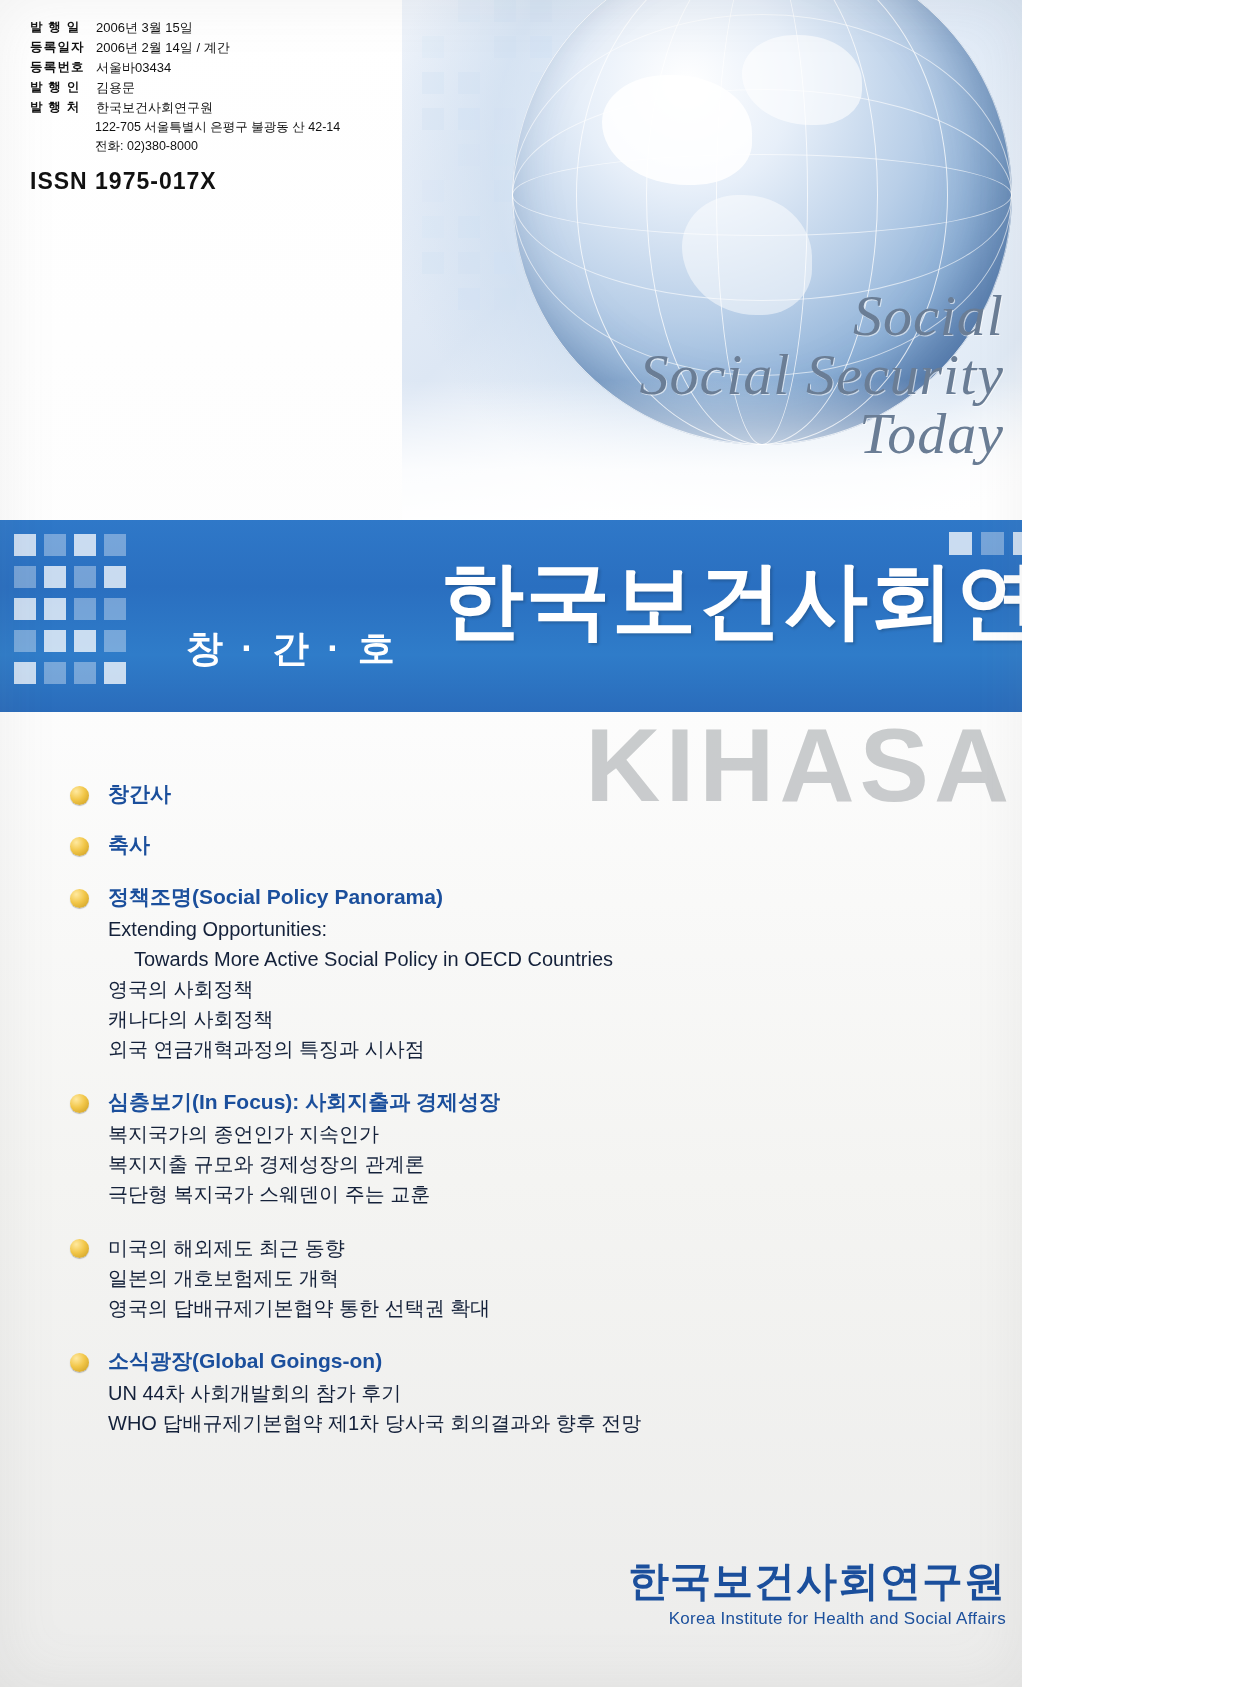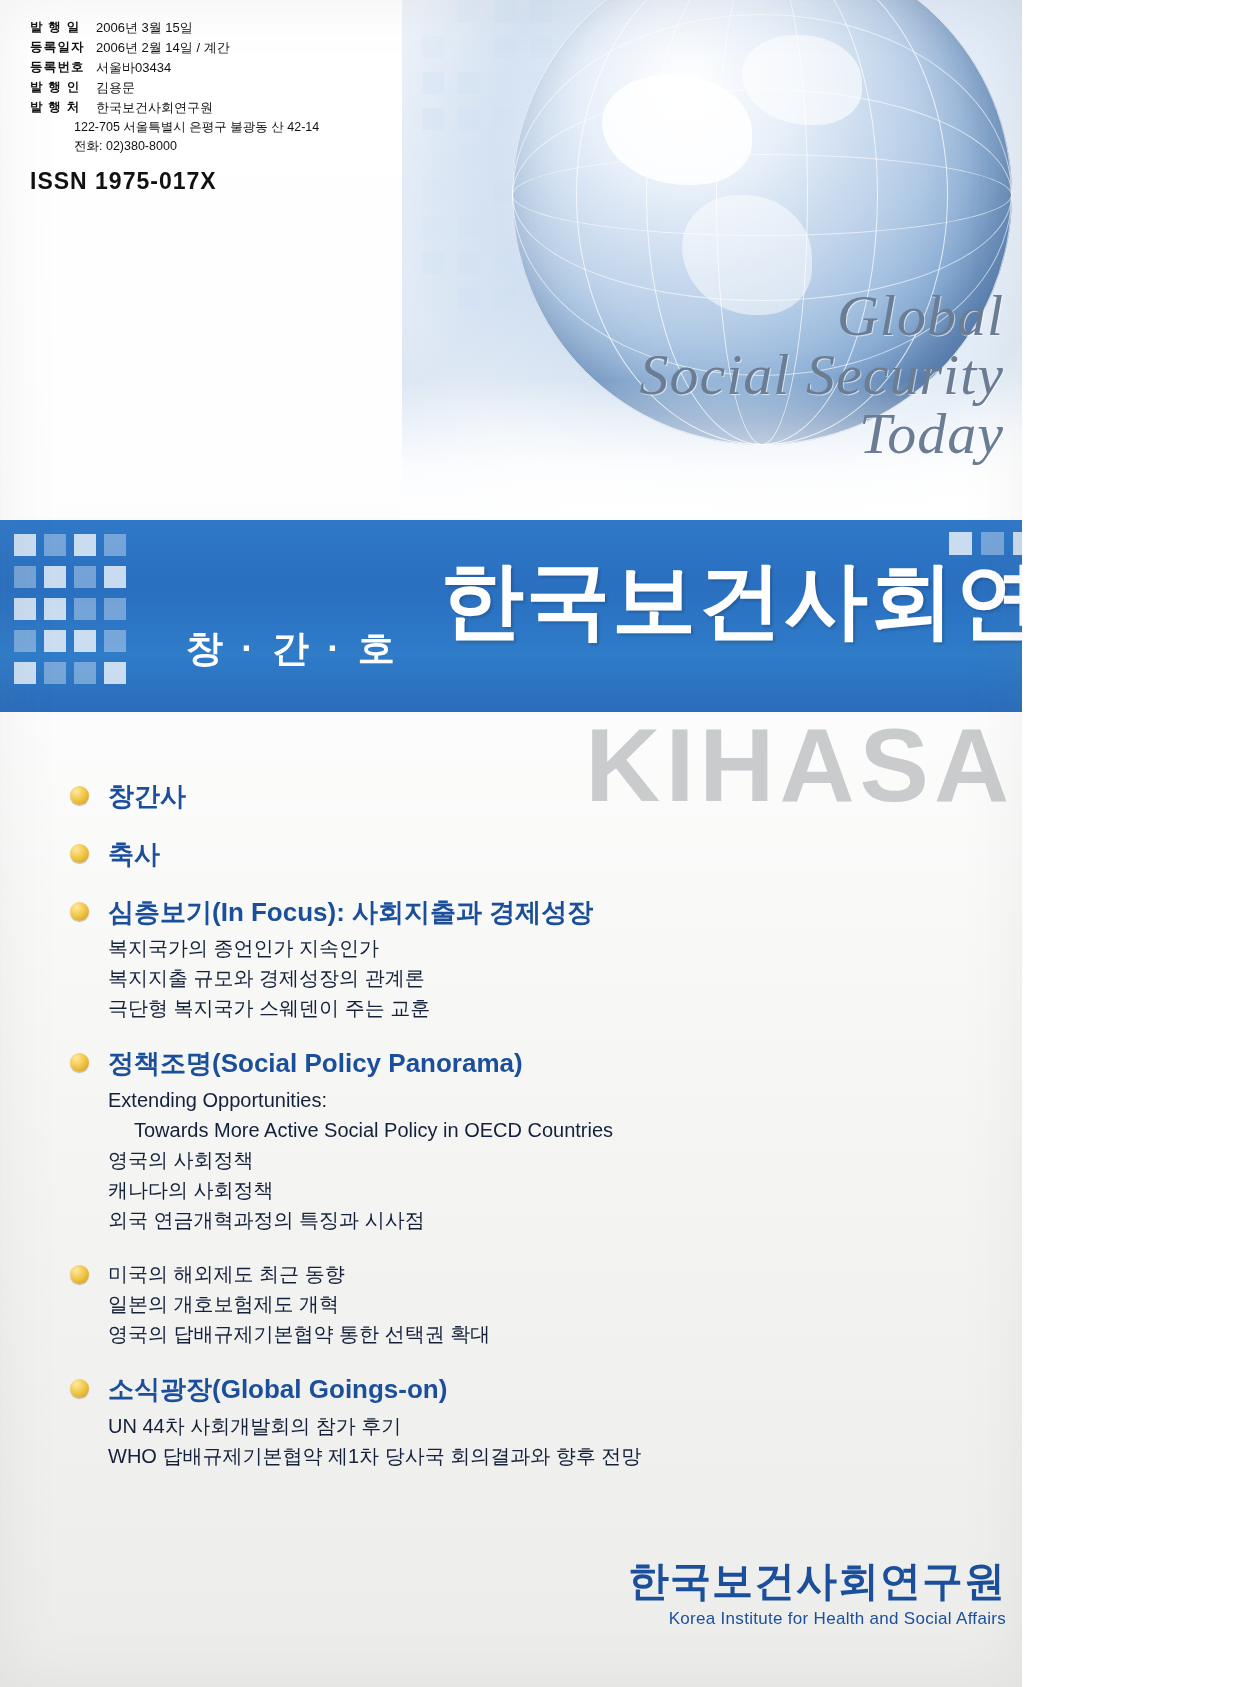--- a/index.html
+++ b/index.html
@@ -42,21 +42,21 @@
     flex: 0 0 66px;
     font-weight: bold;
     letter-spacing: 1.2px;
     font-size: 12.5px;
   }
   .imprint-value {
     font-size: 13px;
     white-space: nowrap;
   }
   .imprint-sub {
-    margin-left: 44px;
+    margin-left: 65px;
     font-size: 12.5px;
     line-height: 19px;
     color: #111;
     white-space: nowrap;
   }
   .issn {
     margin-top: 12px;
     font-size: 23px;
     font-weight: bold;
     letter-spacing: 1px;
@@ -238,21 +238,21 @@
     position: absolute;
     left: 0;
     top: 6px;
     width: 19px;
     height: 19px;
     border-radius: 50%;
     background: radial-gradient(circle at 33% 28%, #ffe9a0 0%, #f2c74a 45%, #c99a1d 100%);
     box-shadow: 0 1px 1px rgba(0,0,0,0.25);
   }
   .sec-title {
-    font-size: 26px;
+    font-size: 21px;
     font-weight: bold;
     color: #1b4f9c;
     line-height: 1.3;
     margin-bottom: 4px;
   }
   .sec-item {
     font-size: 20px;
     color: #14213a;
     line-height: 30px;
     white-space: nowrap;
@@ -398,21 +398,21 @@
     <div class="imprint-row">
       <div class="imprint-label">발 행 처</div>
       <div class="imprint-value">한국보건사회연구원</div>
     </div>
     <div class="imprint-sub">122-705 서울특별시 은평구 불광동 산 42-14</div>
     <div class="imprint-sub">전화: 02)380-8000</div>
     <div class="issn">ISSN  1975-017X</div>
   </div>
 
   <div class="eng-title">
-    <div class="l1">Global</div>
+    <div class="l1">Social</div>
     <div class="l2">Social Security</div>
     <div class="l3">Today</div>
   </div>
 
   <div class="band">
     <div class="band-left-pix" id="bandleft">
         <div class="bp" style="left: 0px; top: 0px; width: 22px; height: 22px;"></div>
         <div class="bp dim" style="left: 30px; top: 0px; width: 22px; height: 22px;"></div>
         <div class="bp" style="left: 60px; top: 0px; width: 22px; height: 22px;"></div>
         <div class="bp dim" style="left: 90px; top: 0px; width: 22px; height: 22px;"></div>
@@ -453,38 +453,38 @@
       <div class="sec-title">창간사</div>
     </div>
 
     <div class="sec single">
       <div class="bullet"></div>
       <div class="sec-title">축사</div>
     </div>
 
     <div class="sec">
       <div class="bullet"></div>
-      <div class="sec-title">심층보기(In Focus): 사회지출과 경제성장</div>
-      <div class="sec-item">복지국가의 종언인가 지속인가</div>
-      <div class="sec-item">복지지출 규모와 경제성장의 관계론</div>
-      <div class="sec-item">극단형 복지국가 스웨덴이 주는 교훈</div>
-    </div>
-
-    <div class="sec">
-      <div class="bullet"></div>
       <div class="sec-title">정책조명(Social Policy Panorama)</div>
       <div class="sec-item">Extending Opportunities:</div>
       <div class="sec-item indent">Towards More Active Social Policy in OECD Countries</div>
       <div class="sec-item">영국의 사회정책</div>
       <div class="sec-item">캐나다의 사회정책</div>
       <div class="sec-item">외국 연금개혁과정의 특징과 시사점</div>
     </div>
 
     <div class="sec">
       <div class="bullet"></div>
+      <div class="sec-title">심층보기(In Focus): 사회지출과 경제성장</div>
+      <div class="sec-item">복지국가의 종언인가 지속인가</div>
+      <div class="sec-item">복지지출 규모와 경제성장의 관계론</div>
+      <div class="sec-item">극단형 복지국가 스웨덴이 주는 교훈</div>
+    </div>
+
+    <div class="sec">
+      <div class="bullet"></div>
       <div class="sec-item">미국의 해외제도 최근 동향</div>
       <div class="sec-item">일본의 개호보험제도 개혁</div>
       <div class="sec-item">영국의 답배규제기본협약 통한 선택권 확대</div>
     </div>
 
     <div class="sec">
       <div class="bullet"></div>
       <div class="sec-title">소식광장(Global Goings-on)</div>
       <div class="sec-item">UN 44차 사회개발회의 참가 후기</div>
       <div class="sec-item">WHO 답배규제기본협약 제1차 당사국 회의결과와 향후 전망</div>

